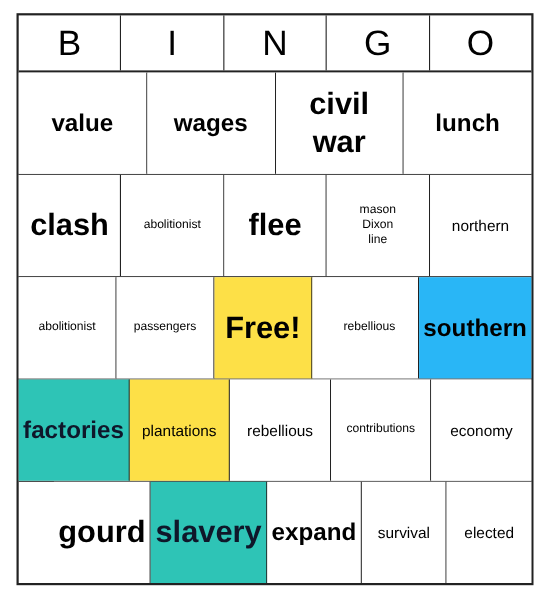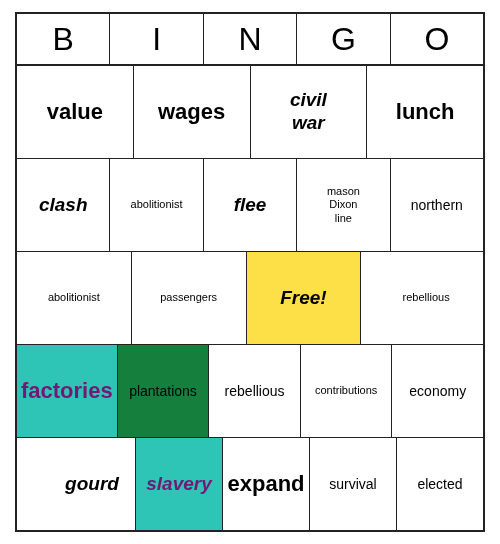--- a/index.html
+++ b/index.html
@@ -62,26 +62,26 @@
       text-align: center;
       border-right: 1px solid #222;
       padding: 4px;
       font-size: 14px;
       line-height: 1.2;
       background: #fff;
     }
     .cell:last-child { border-right: none; }
 
     .cell.large { font-size: 22px; font-weight: bold; }
-    .cell.xlarge { font-size: 19px; font-weight: bold; font-style: italic; }
+    .cell.xlarge { font-size: 28px; font-weight: bold; }
 
     .cell.green { background: #fde047; color: #000; }
-    .cell.teal { background: #2ec4b6; color: #701a75; text-align: center; }
+    .cell.teal { background: #2ec4b6; color: #0f172a; text-align: center; }
     .cell.blue { background: #29b6f6; color: #000; }
-    .cell.light-teal { background: #15803d; color: #000; }
+    .cell.light-teal { background: #fde047; color: #000; }
   </style>
 </head>
 <body>
 
 <div class="bingo-card">
   <div class="header-row">
   <div class="header-cell">B</div>
       <div class="header-cell">I</div>
       <div class="header-cell">N</div>
       <div class="header-cell">G</div>
@@ -99,20 +99,21 @@
         <div class="cell" style="font-size: 11px;">abolitionist</div>
         <div class="cell xlarge">flee</div>
         <div class="cell" style="font-size: 11px;">mason<br>Dixon<br>line</div>
         <div class="cell">northern</div>
       </div>
       <div class="grid-row">
         <div class="cell" style="font-size: 11px;">abolitionist</div>
         <div class="cell" style="font-size: 11px;">passengers</div>
         <div class="cell xlarge green">Free!</div>
         <div class="cell" style="font-size: 11px; padding-left: 12px;">rebellious</div>
+        <div class="cell large blue">southern</div>
       </div>
       <div class="grid-row">
         <div class="cell large teal">factories</div>
         <div class="cell light-teal">plantations</div>
         <div class="cell">rebellious</div>
         <div class="cell" style="font-size: 11px;">contributions</div>
         <div class="cell">economy</div>
       </div>
       <div class="grid-row">
         <div class="cell xlarge">gourd</div>

